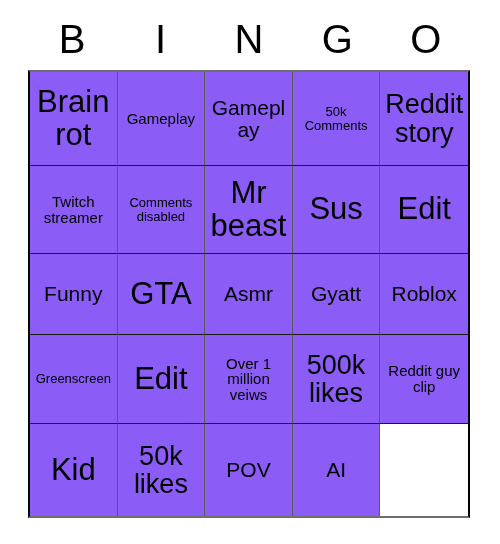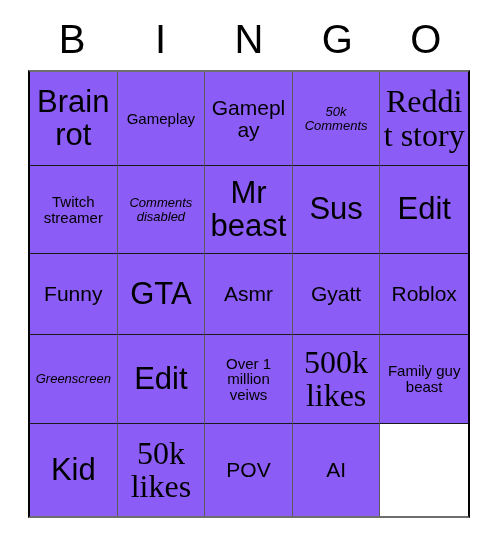--- a/index.html
+++ b/index.html
@@ -74,24 +74,24 @@
 
   .cell-text {
     display: block;
     line-height: 1.04;
     word-wrap: break-word;
     width: 100%;
   }
 
   
   .sz-xl .cell-text { font-size: 31px; }
-  .sz-lg .cell-text { font-size: 32px; font-family: Liberation Serif, serif; }
+  .sz-lg .cell-text { font-size: 27px; }
   .sz-md .cell-text { font-size: 21px; }
   .sz-sm .cell-text { font-size: 15px; }
-  .sz-xs .cell-text { font-size: 13px; font-style: italic; }
+  .sz-xs .cell-text { font-size: 13px; }
 </style>
 </head>
 <body>
 
 <div class="card">
 
   <div class="header">
     <div class="header-cell">B</div>
     <div class="header-cell">I</div>
     <div class="header-cell">N</div>
@@ -151,21 +151,21 @@
       <div class="cell sz-xl">
         <span class="cell-text">Edit</span>
       </div>
       <div class="cell sz-sm">
         <span class="cell-text">Over 1 million veiws</span>
       </div>
       <div class="cell sz-lg">
         <span class="cell-text">500k likes</span>
       </div>
       <div class="cell sz-sm">
-        <span class="cell-text">Family guy beast</span>
+        <span class="cell-text">Reddit guy clip</span>
       </div>
       <div class="cell sz-xl">
         <span class="cell-text">Kid</span>
       </div>
       <div class="cell sz-lg">
         <span class="cell-text">50k likes</span>
       </div>
       <div class="cell sz-md">
         <span class="cell-text">POV</span>
       </div>

